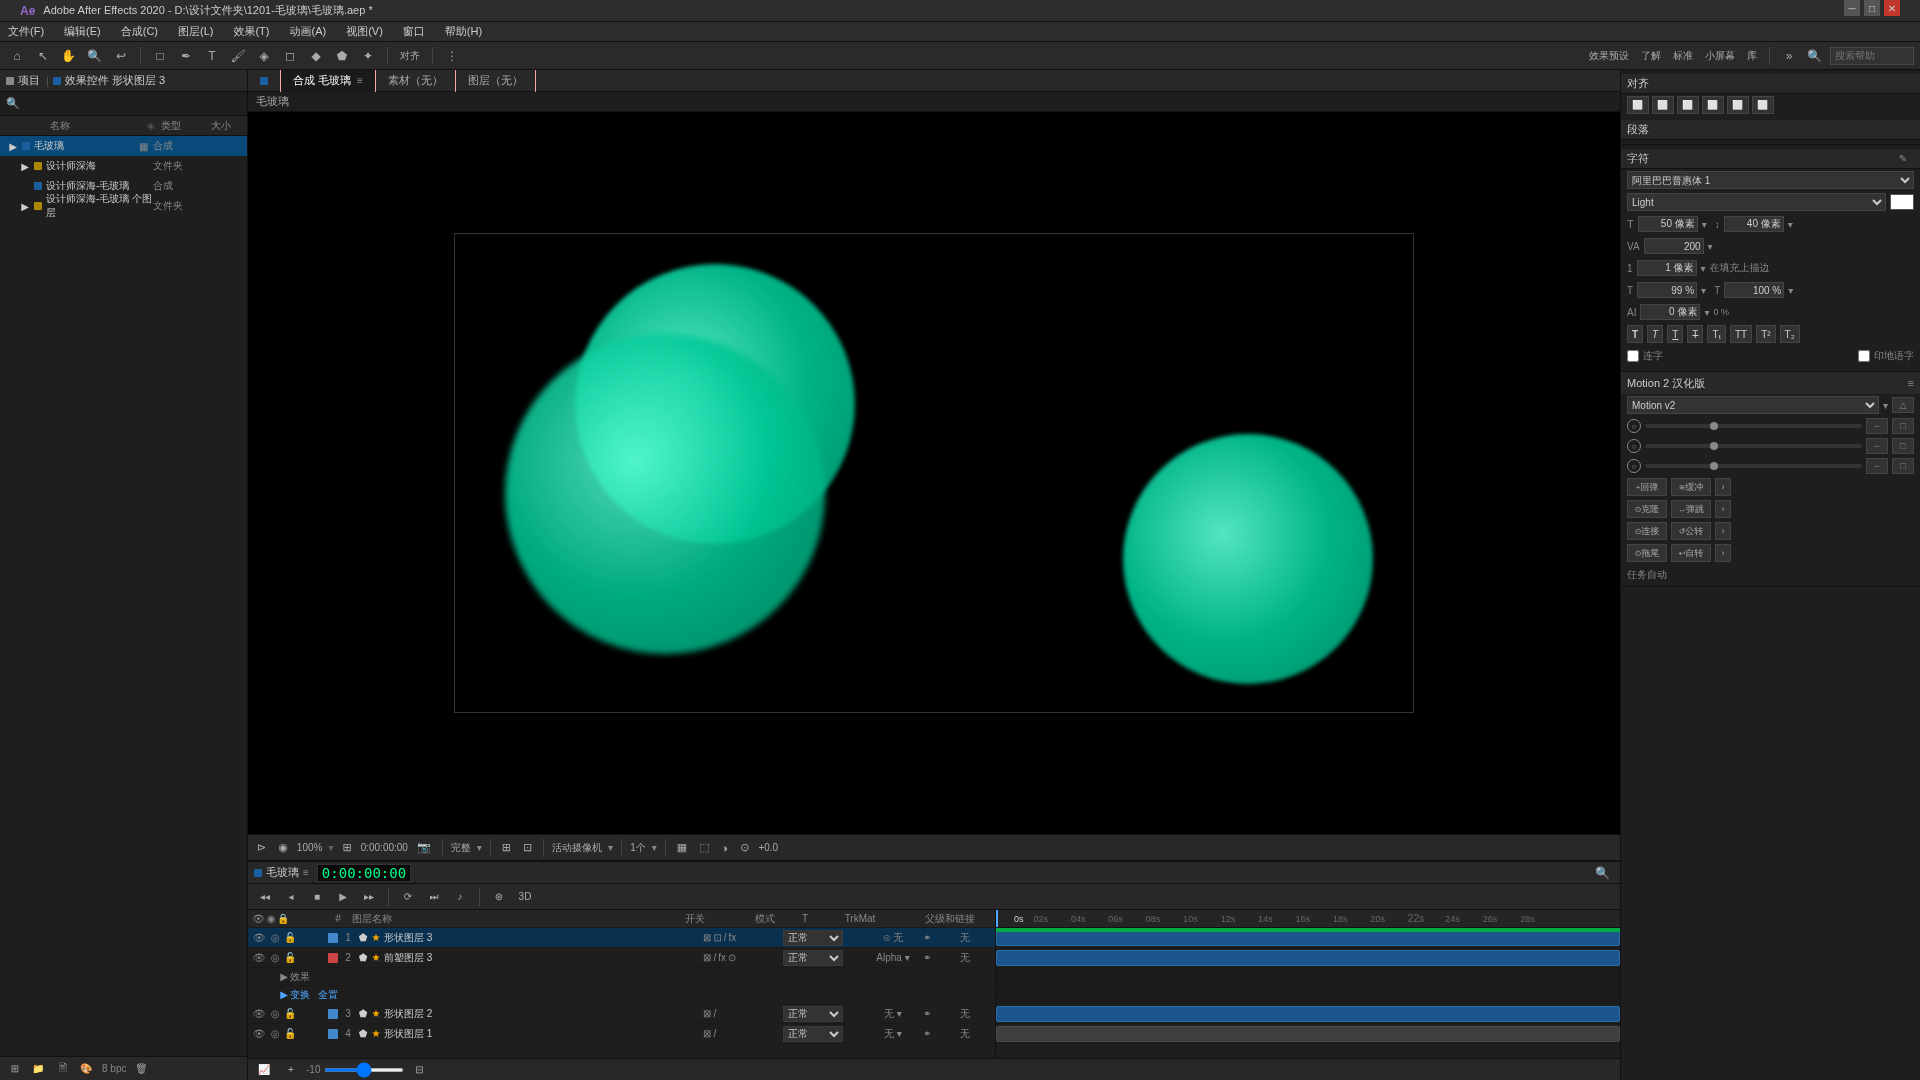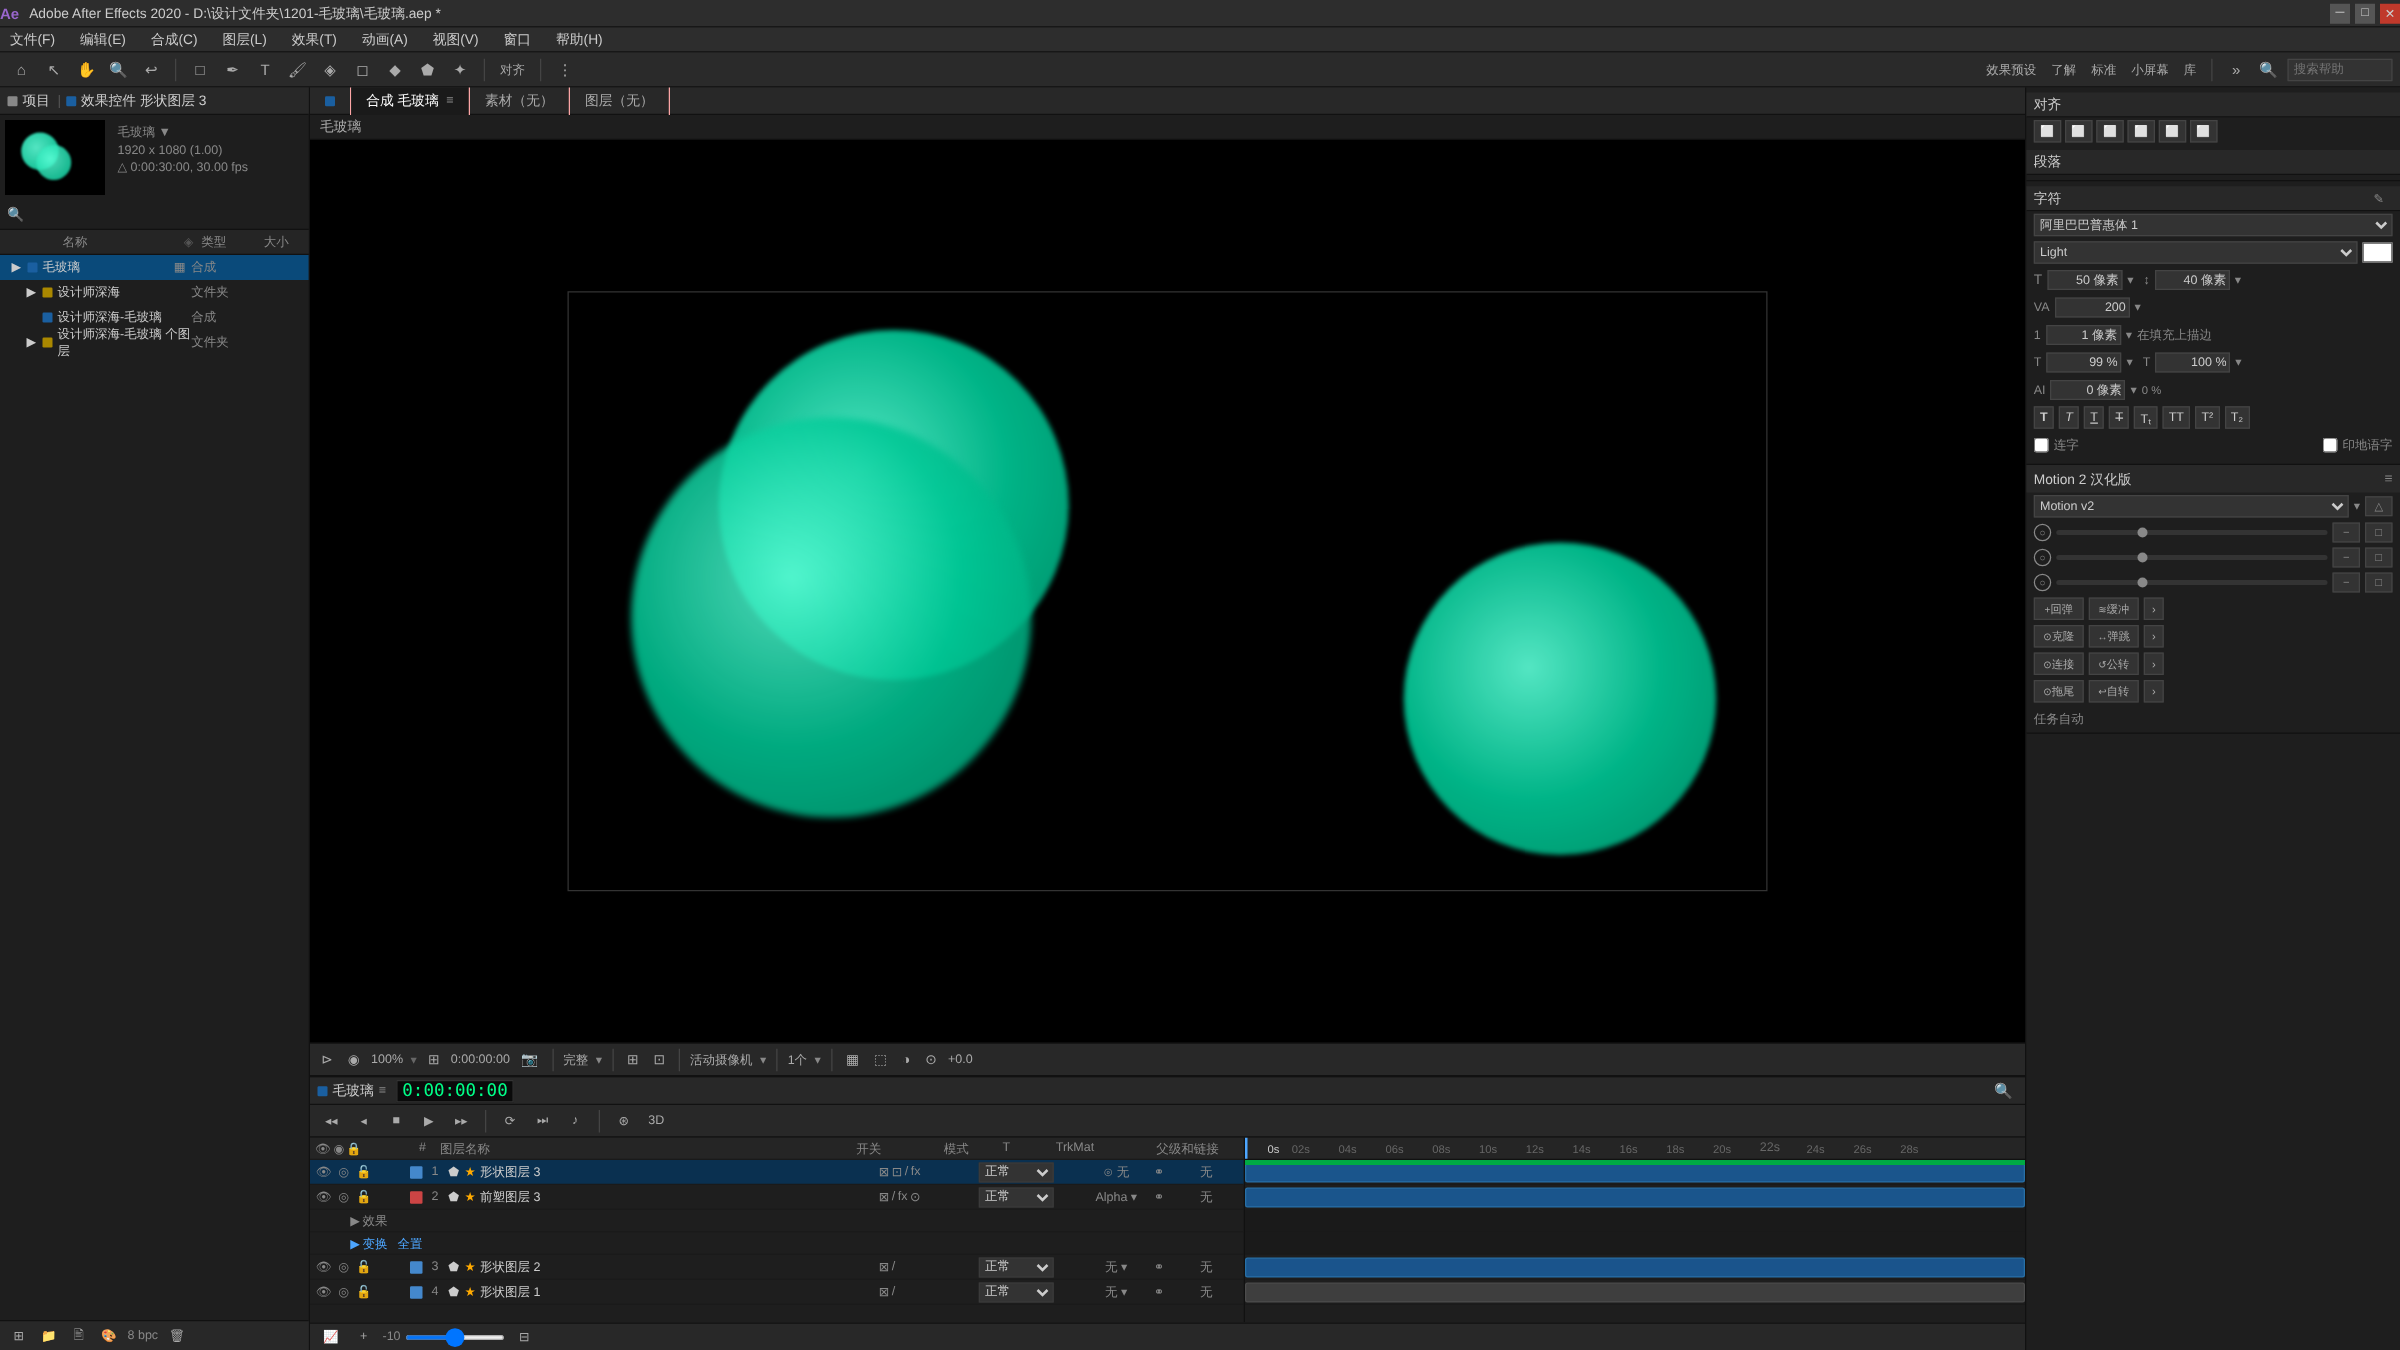--- a/index.html
+++ b/index.html
@@ -11,22 +11,21 @@
       font-size: 11px;
       color: #cccccc;
       overflow: hidden;
     }
 
     
     #titlebar {
       height: 22px;
       background: #2d2d2d;
       display: flex;
-      align-items: center;
-      padding: 0 0;
+      padding: 0 20px;
       justify-content: space-between;
       border-bottom: 1px solid #111;
     }
     #titlebar-left {
       display: flex;
       align-items: center;
       gap: 8px;
     }
     #titlebar-controls { display: flex; gap: 4px; }
     .title-btn {
@@ -612,35 +611,20 @@
   <div id="left-panel">
 
     <div class="panel-header">
       <div class="panel-dot" style="margin-right:4px;"></div>
       <span style="color:#ccc; margin-right:6px;">项目</span>
       <span style="color:#555; margin-right:4px;">|</span>
       <div class="panel-dot blue" style="margin-right:4px;"></div>
       <span style="color:#ccc;">效果控件 形状图层 3</span>
     </div>
 
-    <div id="project-preview-area">
-      <div id="project-preview">
-        <div style="width:70px;height:50px;background:#000;position:relative;overflow:hidden;">
-          <div style="width:30px;height:30px;border-radius:50%;background:radial-gradient(circle at 40% 40%,#5dffd8,#00c896);position:absolute;top:5px;left:8px;opacity:0.9;filter:blur(1px);"></div>
-          <div style="width:28px;height:28px;border-radius:50%;background:radial-gradient(circle at 40% 40%,#5dffd8,#00c896);position:absolute;top:15px;left:20px;opacity:0.85;filter:blur(1px);"></div>
-        </div>
-      </div>
-      <div id="project-info">
-        <div style="display:flex;align-items:center;gap:4px;">
-          <span style="cursor:pointer;">毛玻璃 ▼</span>
-        </div>
-        <div style="font-size:10px;color:#888;">1920 x 1080 (1.00)</div>
-        <div style="font-size:10px;color:#888;">△ 0:00:30:00, 30.00 fps</div>
-      </div>
-    </div>
 
     <div id="search-bar">
       <span style="color:#666; margin-right:4px;">🔍</span>
       <input type="text" id="search-input" placeholder="" style="background: transparent; border: none; color: rgb(204, 204, 204); font-size: 11px; outline: none; width: 100%;">
     </div>
 
     <div class="file-list-header">
       <span class="file-col-name" style="padding-left:50px;">名称</span>
       <span style="width:14px;color:#555;">◈</span>
       <span class="file-col-type">类型</span>

